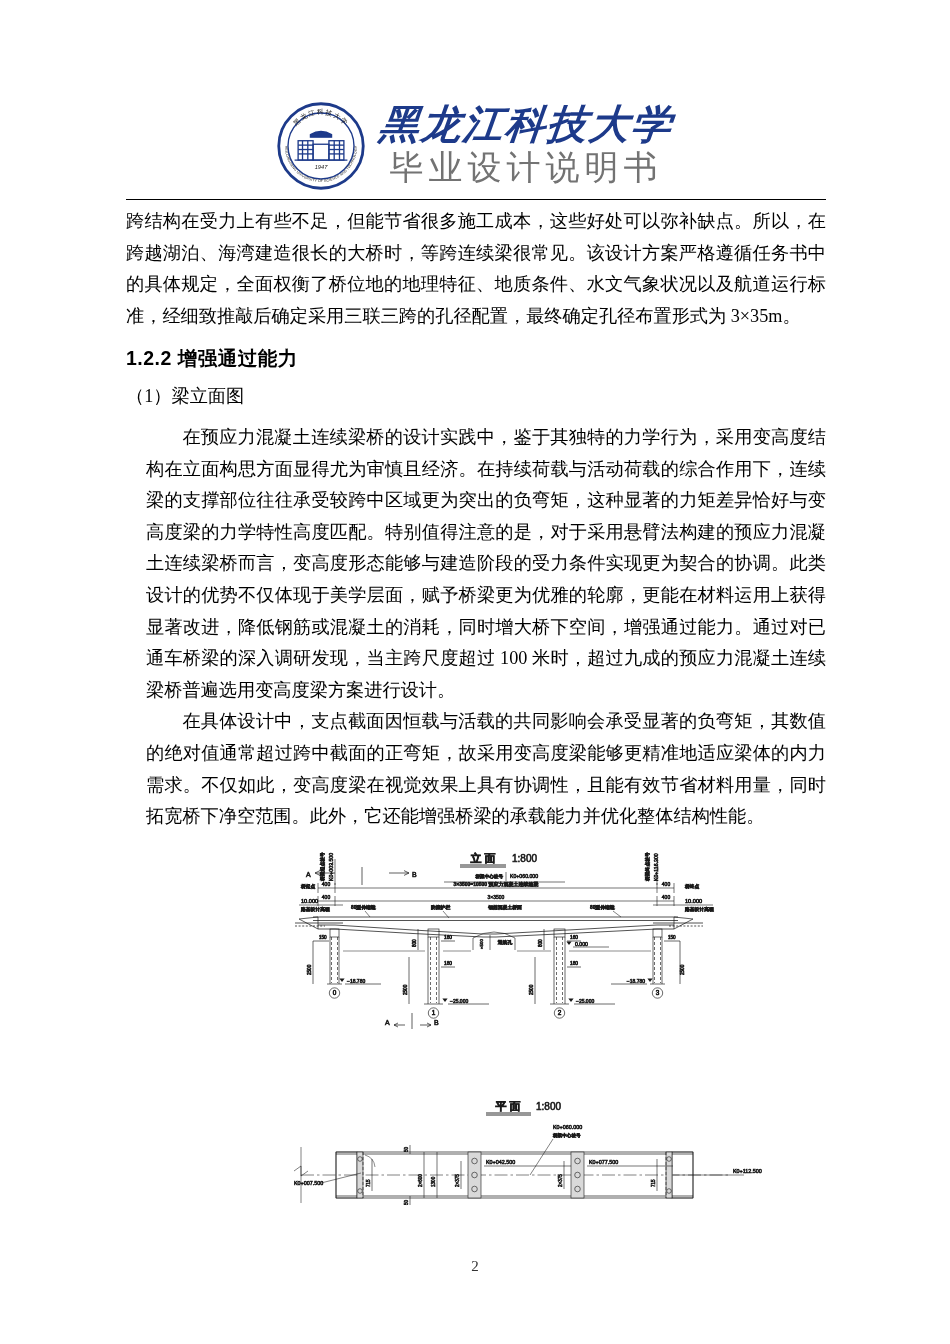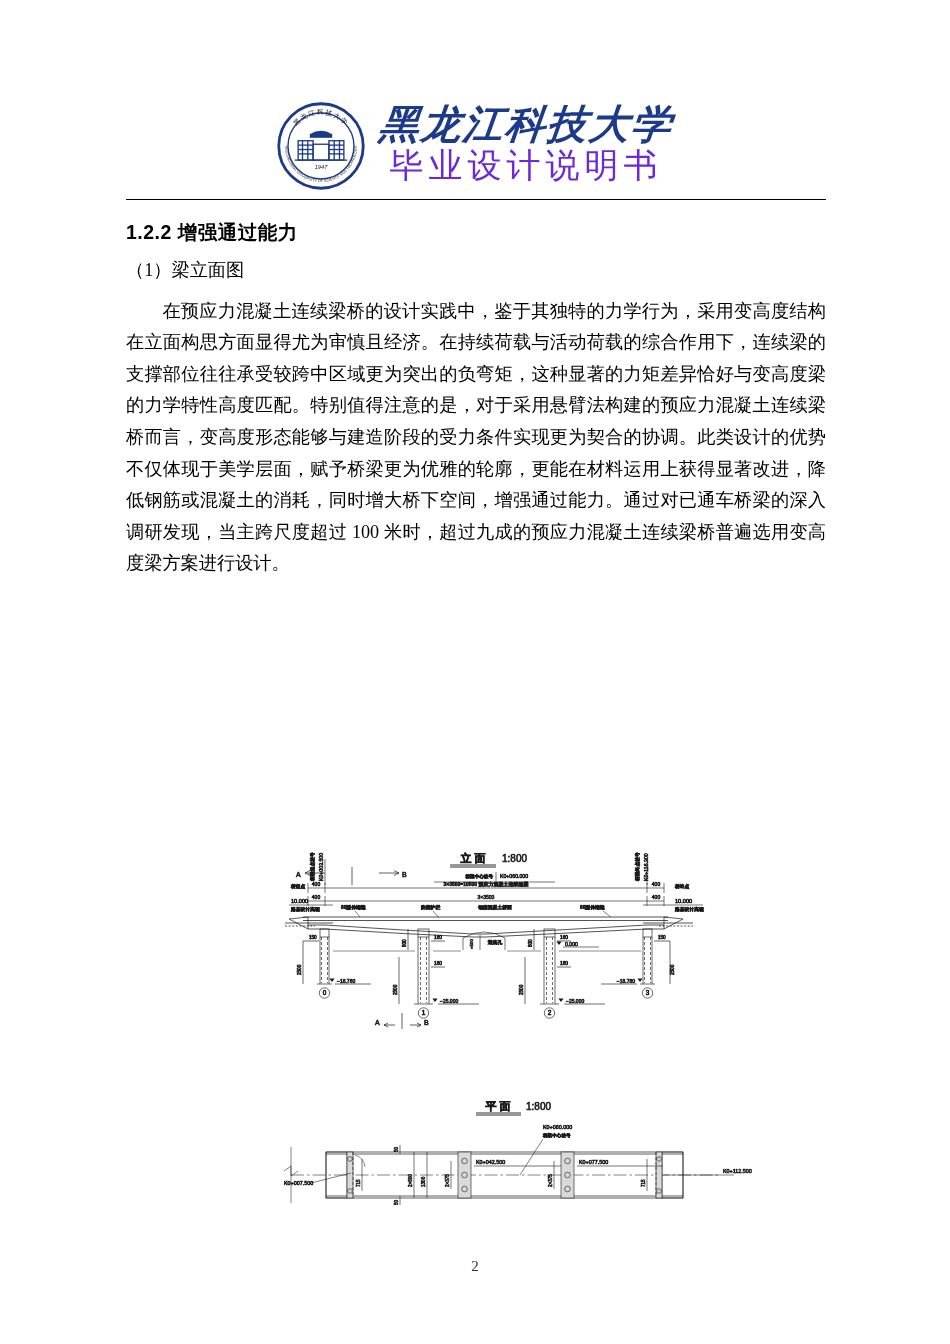--- a/index.html
+++ b/index.html
@@ -48,23 +48,23 @@
     font-family: "Liberation Serif", "DejaVu Serif", serif;
     font-size: 40px;
     font-weight: bold;
     font-style: italic;
     color: #1d3a8a;
     letter-spacing: 2px;
     line-height: 1.05;
     transform: skewX(-6deg);
   }
   .doc-kind {
-    font-family: Liberation Mono, monospace;
+    font-family: Liberation Serif, serif;
     font-size: 34px;
-    color: #6d28d9;
+    color: #737373;
     letter-spacing: 5px;
     line-height: 1.2;
     margin-top: 2px;
   }
 
   .header-rule {
     position: absolute;
     left: 126px; top: 199px;
     width: 700px;
     height: 0;
@@ -78,40 +78,40 @@
     width: 700px;
   }
   p.body {
     margin: 0;
     font-size: 18.2px;
     line-height: 31.6px;
     text-align: justify;
     text-justify: inter-ideograph;
     font-family: "Liberation Serif", "DejaVu Serif", serif;
   }
-  p.indent { text-indent: 2em; }
+  p.indent { text-indent: 2em; margin-left: 20px; }
   h3.heading {
     margin: 11px 0 8px 0;
     font-size: 19.5px;
     line-height: 30px;
     font-weight: bold;
     font-family: "Liberation Sans", "DejaVu Sans", sans-serif;
     letter-spacing: 0.5px;
   }
   p.subhead {
     margin: 4px 0 9px 0;
     font-size: 18.2px;
     line-height: 31.6px;
     font-family: "Liberation Serif", "DejaVu Serif", serif;
   }
 
   
   .figure {
     position: absolute;
-    left: 3px;
+    left: 13px;
     width: 810px;
   }
   #fig-elevation { top: 845px; height: 215px; }
   #fig-plan { top: 1095px; height: 150px; padding-left: 12px; }
   .figure svg { display: block; }
 
   
   .page-num {
     position: absolute;
     left: 0; top: 1258px;
@@ -169,23 +169,25 @@
 
     <div class="header-text">
       <div class="univ-name">黑龙江科技大学</div>
       <div class="doc-kind">毕业设计说明书</div>
     </div>
   </div>
 
   <div class="header-rule"></div>
 
   <div class="content">
+    <p class="body">跨结构在受力上有些不足，但能节省很多施工成本，这些好处可以弥补缺点。所以，在跨越湖泊、海湾建造很长的大桥时，等跨连续梁很常见。该设计方案严格遵循任务书中的具体规定，全面权衡了桥位地的地理特征、地质条件、水文气象状况以及航道运行标准，经细致推敲后确定采用三联三跨的孔径配置，最终确定孔径布置形式为 3×35m。</p>
     <h3 class="heading">1.2.2 增强通过能力</h3>
     <p class="subhead">（1）梁立面图</p>
     <p class="body indent">在预应力混凝土连续梁桥的设计实践中，鉴于其独特的力学行为，采用变高度结构在立面构思方面显得尤为审慎且经济。在持续荷载与活动荷载的综合作用下，连续梁的支撑部位往往承受较跨中区域更为突出的负弯矩，这种显著的力矩差异恰好与变高度梁的力学特性高度匹配。特别值得注意的是，对于采用悬臂法构建的预应力混凝土连续梁桥而言，变高度形态能够与建造阶段的受力条件实现更为契合的协调。此类设计的优势不仅体现于美学层面，赋予桥梁更为优雅的轮廓，更能在材料运用上获得显著改进，降低钢筋或混凝土的消耗，同时增大桥下空间，增强通过能力。通过对已通车桥梁的深入调研发现，当主跨尺度超过 100 米时，超过九成的预应力混凝土连续梁桥普遍选用变高度梁方案进行设计。</p>
+    <p class="body indent">在具体设计中，支点截面因恒载与活载的共同影响会承受显著的负弯矩，其数值的绝对值通常超过跨中截面的正弯矩，故采用变高度梁能够更精准地适应梁体的内力需求。不仅如此，变高度梁在视觉效果上具有协调性，且能有效节省材料用量，同时拓宽桥下净空范围。此外，它还能增强桥梁的承载能力并优化整体结构性能。</p>
   </div>
 
   <div class="figure" id="fig-elevation">
     <svg width="950" height="215" viewBox="0 0 950 215">
       <g stroke="#1a1a1a" fill="none" stroke-width="0.6">
 
         <g>
           <text x="470" y="17" font-size="11" font-weight="bold" text-anchor="middle">立 面</text>
           <line x1="447" y1="20" x2="493" y2="20" stroke-width="0.9"></line>
           <line x1="447" y1="22" x2="493" y2="22" stroke-width="0.9"></line>

